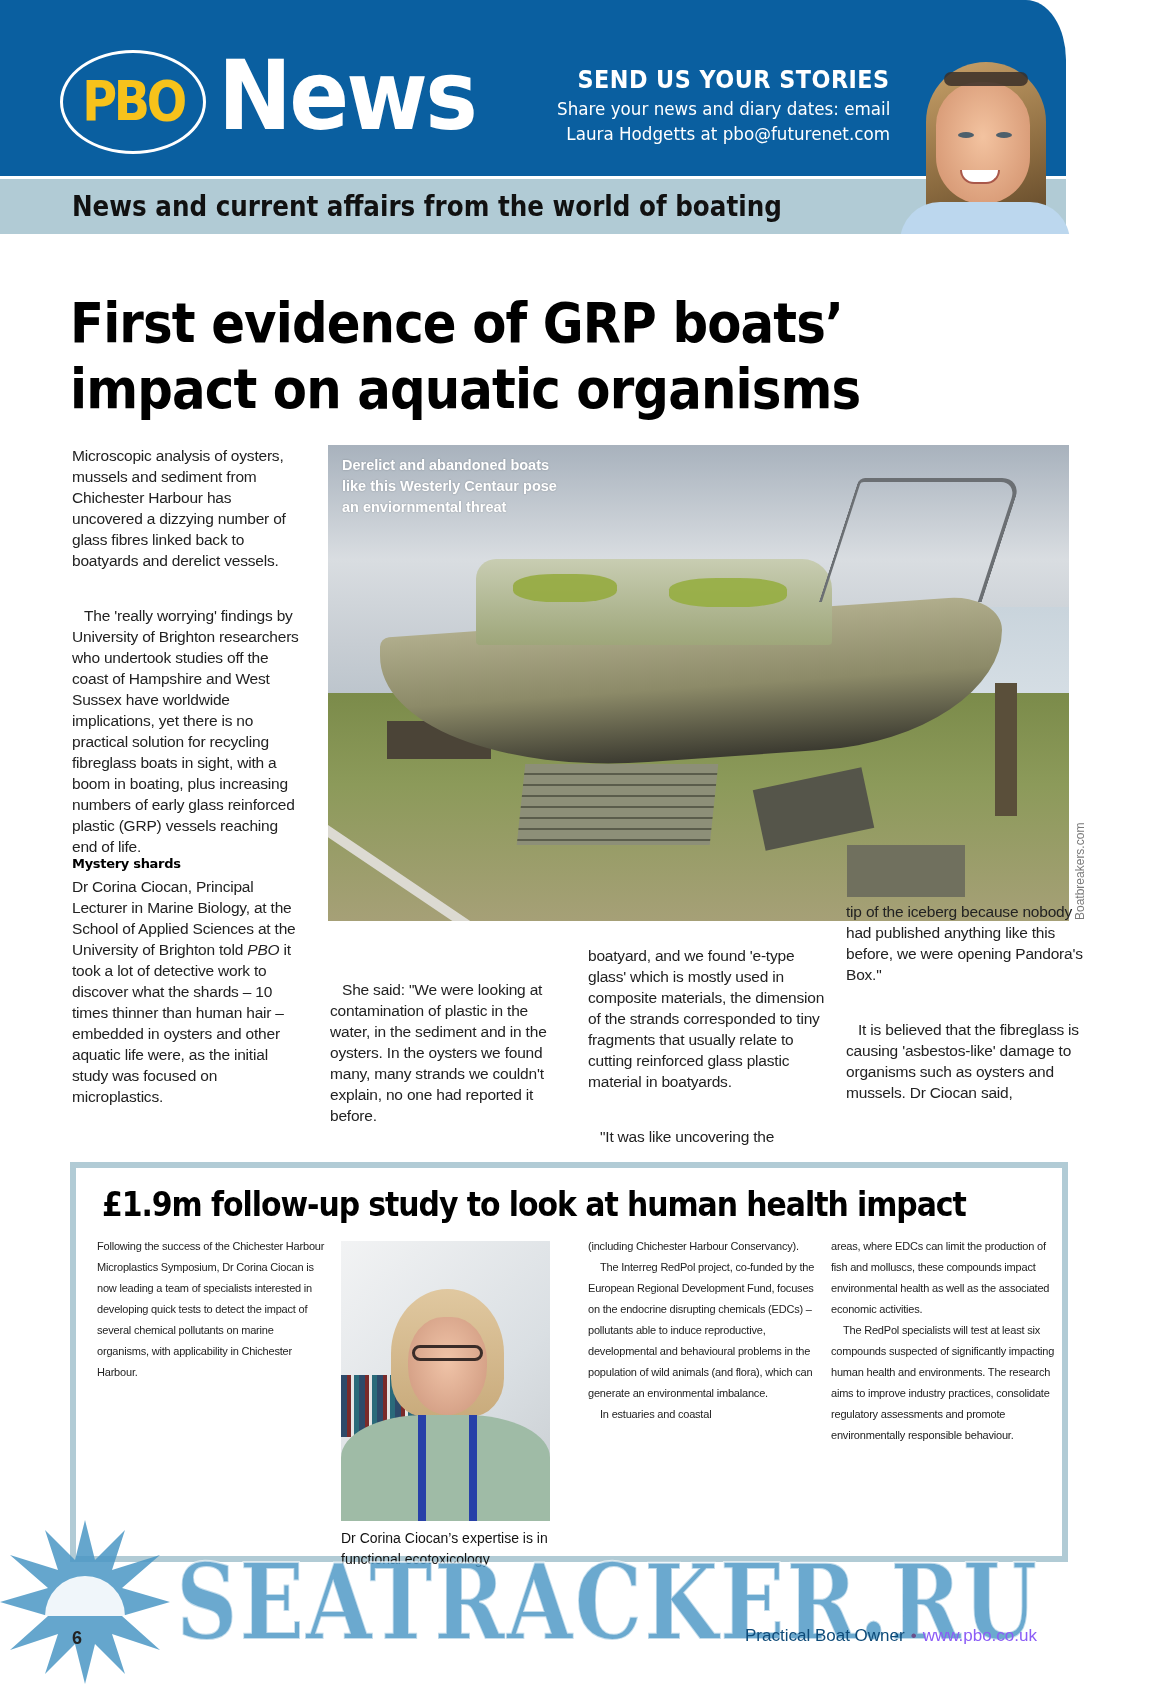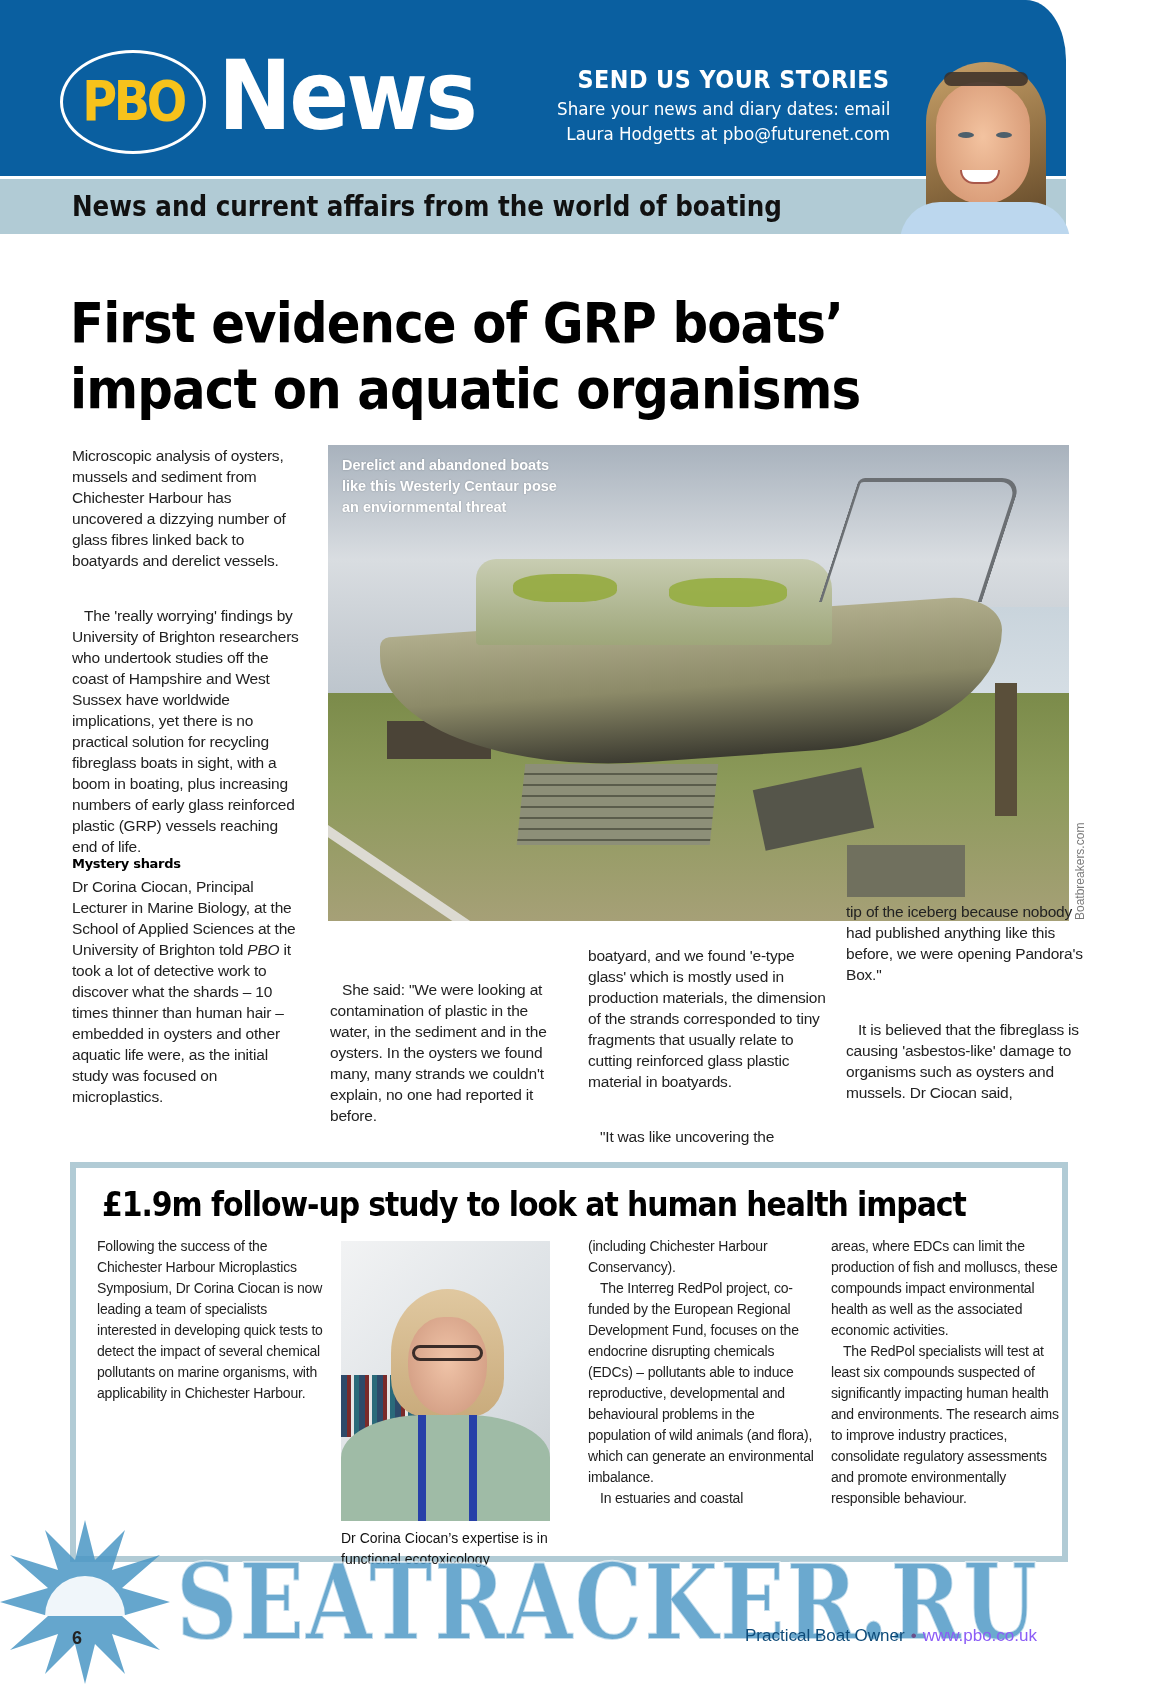--- a/index.html
+++ b/index.html
@@ -55,21 +55,21 @@
   .block2 { position: absolute; left: 70%; top: 84%; width: 16%; height: 11%; background: #70705e; }
   .block3 { position: absolute; left: 8%; top: 58%; width: 14%; height: 8%; background: #4b4437; }
   .mast { position: absolute; left: -2%; top: 78%; width: 36%; height: 10px; background: #dcdad2; transform: rotate(34deg); transform-origin: left; border-radius: 5px; }
   .post { position: absolute; left: 90%; top: 50%; width: 3%; height: 28%; background: #5a4f3a; }
   .photo-caption { position: absolute; left: 14px; top: 10px; width: 220px; font-family: "Liberation Sans", sans-serif; font-weight: bold; font-size: 14.5px; line-height: 21px; color: #ffffff; text-shadow: 0 0 2px rgba(0,0,0,0.25); }
   .credit { position: absolute; left: 1073px; top: 920px; transform: rotate(-90deg); transform-origin: left top; font-family: "Liberation Sans", sans-serif; font-size: 12px; color: #7a7a7a; white-space: nowrap; }
 
   
   .box { position: absolute; left: 70px; top: 1162px; width: 998px; height: 400px; border: 6px solid #b1cbd5; background: #ffffff; }
   .box-title { position: absolute; left: 26px; top: 16px; width: 960px; font-family: "DejaVu Sans", sans-serif; font-weight: bold; font-size: 34px; color: #000; letter-spacing: -1.2px; white-space: nowrap; transform: scaleX(0.88); transform-origin: left; }
-  .bcol { position: absolute; font-family: "Liberation Sans", sans-serif; font-size: 14px; line-height: 21px; color: #222; letter-spacing: -0.2px; }
+  .bcol { position: absolute; font-family: "Liberation Sans", sans-serif; font-size: 11px; line-height: 21px; color: #222; letter-spacing: -0.2px; }
   .bcol1 { left: 97px; top: 1236px; width: 230px; }
   .bcol3 { left: 588px; top: 1236px; width: 230px; }
   .bcol4 { left: 831px; top: 1236px; width: 230px; }
   .bcol p.ind, .col p.ind { text-indent: 12px; }
 
   .portrait { position: absolute; left: 341px; top: 1241px; width: 209px; height: 280px; overflow: hidden; background: #e8ebee; }
   .pt-wall { position: absolute; inset: 0; background: linear-gradient(135deg, #f2f3f4 0%, #dadfe3 60%, #c7ccd0 100%); }
   .pt-shelf { position: absolute; left: 0; top: 48%; width: 40%; height: 22%; background: repeating-linear-gradient(90deg, #2d4a6a 0 6px, #7a2a2a 6px 10px, #e5e5e5 10px 13px, #2a6a7a 13px 18px); }
   .pt-hair { position: absolute; left: 24%; top: 17%; width: 54%; height: 46%; background: linear-gradient(180deg, #e0c8a0, #c9ab7c); border-radius: 50% 50% 30% 30%; }
   .pt-face { position: absolute; left: 32%; top: 27%; width: 38%; height: 35%; background: radial-gradient(ellipse at 50% 45%, #f0c4a8, #d39e84 80%); border-radius: 45% 45% 50% 50%; }
@@ -146,21 +146,21 @@
   <div class="mast"></div>
   <div class="photo-caption">Derelict and abandoned boats like this Westerly Centaur pose an enviornmental threat</div>
 </div>
 <div class="credit">Boatbreakers.com</div>
 
 <div class="col col2">
   <p class="ind">She said: "We were looking at contamination of plastic in the water, in the sediment and in the oysters. In the oysters we found many, many strands we couldn't explain, no one had reported it before.</p>
   <p class="ind">"The oysters had been collected from in front of a</p>
 </div>
 <div class="col col3">
-  <p>boatyard, and we found 'e-type glass' which is mostly used in production materials, the dimension of the strands corresponded to tiny fragments that usually relate to cutting reinforced glass plastic material in boatyards.</p>
+  <p>boatyard, and we found 'e-type glass' which is mostly used in composite materials, the dimension of the strands corresponded to tiny fragments that usually relate to cutting reinforced glass plastic material in boatyards.</p>
   <p class="ind">"It was like uncovering the</p>
 </div>
 <div class="col col4">
   <p>tip of the iceberg because nobody had published anything like this before, we were opening Pandora's Box."</p>
   <p class="ind">It is believed that the fibreglass is causing 'asbestos-like' damage to organisms such as oysters and mussels. Dr Ciocan said,</p>
 </div>
 
 <div class="box">
   <div class="box-title">£1.9m follow-up study to look at  human health impact</div>
 </div>

